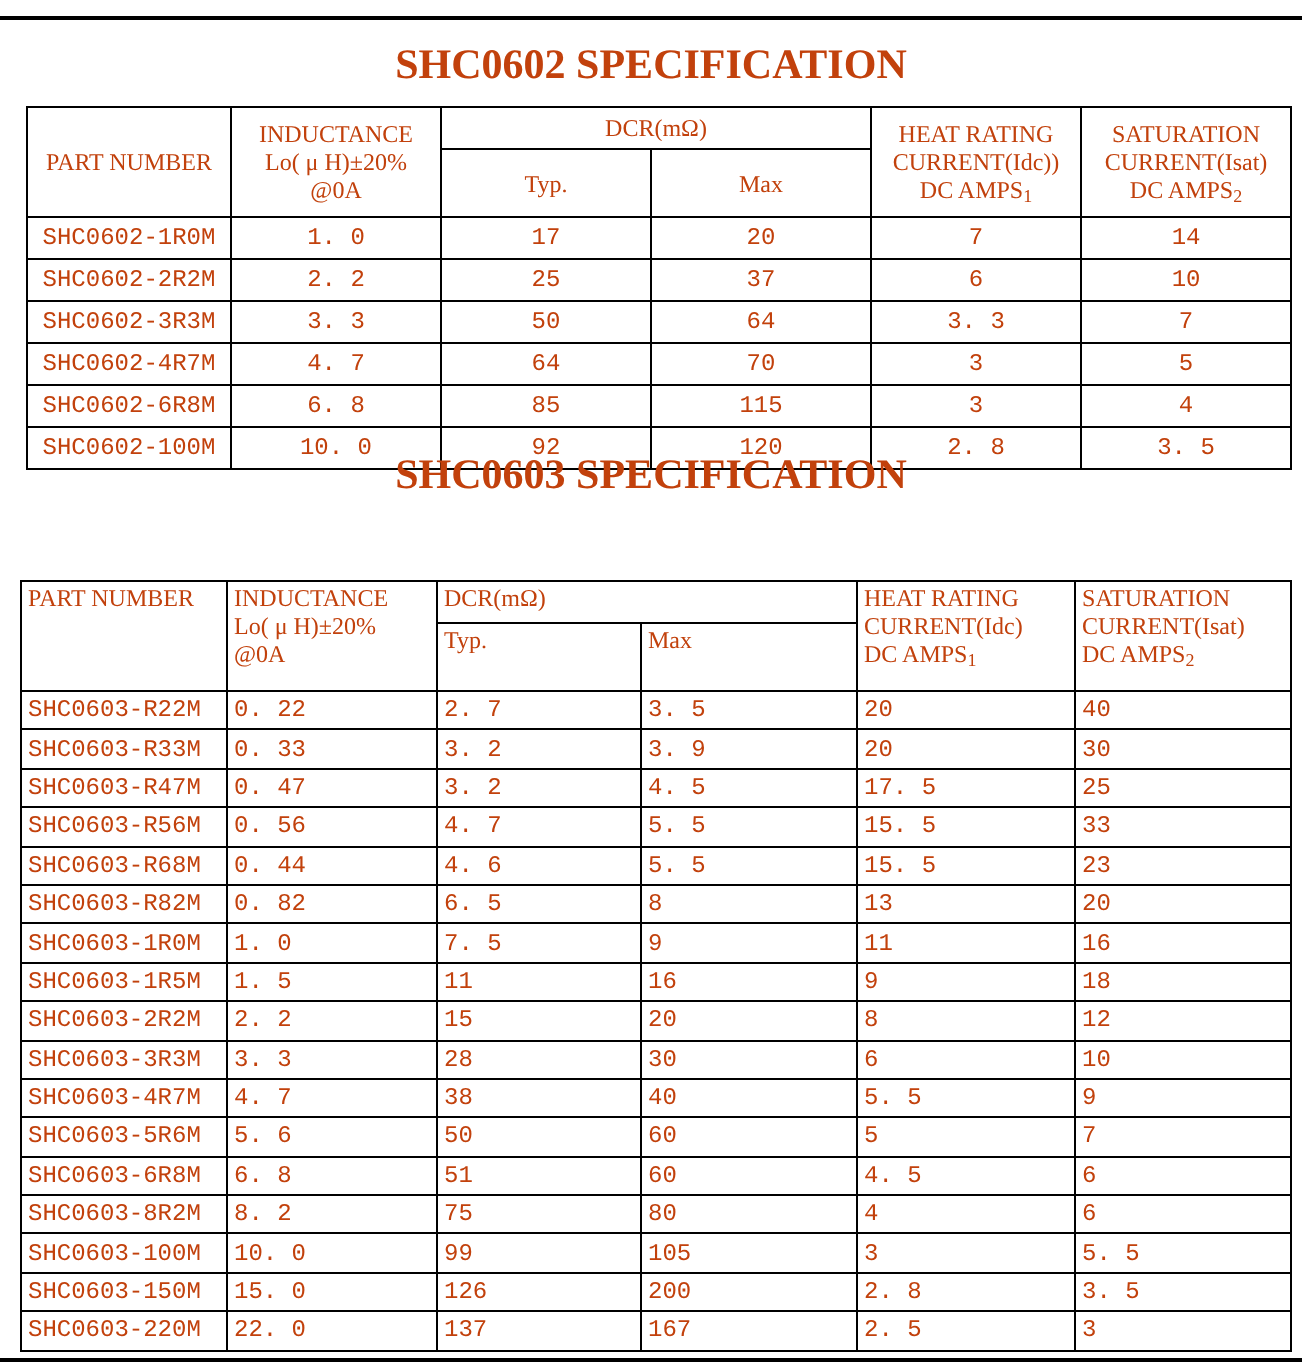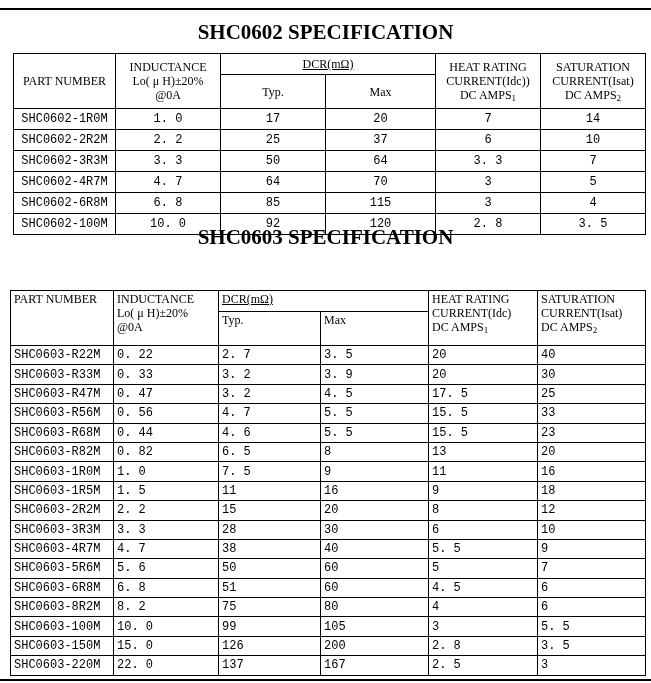--- a/index.html
+++ b/index.html
@@ -1,30 +1,30 @@
 <!DOCTYPE html>
 <html><head>
 <meta charset="utf-8">
 <style>
   html,body{margin:0;padding:0;background:#ffffff;}
-  .page{position:relative;width:651px;height:683px;background:#ffffff;color:#000000;overflow:hidden;}
+  .page{position:relative;width:651px;height:683px;background:#ffffff;color:#c2410c;overflow:hidden;}
   .rule{position:absolute;left:0;right:0;height:2px;background:#000;}
   #top-rule{top:8px;}
   #bottom-rule{top:679px;}
   .title{position:absolute;left:0;width:100%;text-align:center;
          font-family:"Liberation Serif",serif;font-weight:bold;font-size:21px;line-height:24px;}
   #title1{top:20px;}
   #title2{top:225px;}
   table.spec{position:absolute;border-collapse:collapse;table-layout:fixed;background:#fff;}
   #table1{left:13px;top:53px;width:632px;}
   #table2{left:10px;top:290px;width:635px;}
   .spec th,.spec td{border:1px solid #000;padding:0;overflow:hidden;}
   .spec th{font-weight:normal;font-family:"Liberation Serif",serif;font-size:12px;line-height:14px;margin-top:40px;}
   .spec td{font-family:"Liberation Mono",monospace;font-size:12px;white-space:nowrap;}
-  .mono{font-family:"Liberation Mono",monospace;font-size:12px;text-decoration:underline;}
+  .mono{font-family:"Liberation Mono",monospace;font-size:12px;}
   
   #table1 th{text-align:center;vertical-align:middle;}
   #table1 tbody tr{height:21px;}
   #table1 td{text-align:center;}
   #table1 tr.hr1{height:21px;}
   #table1 tr.hr2{height:34px;}
   
   #table2 th{text-align:left;vertical-align:top;padding:1px 0 0 3px;}
   #table2 tbody tr{height:19.4px;margin-left:36px;}
   #table2 td{text-align:left;padding-left:3px;}

